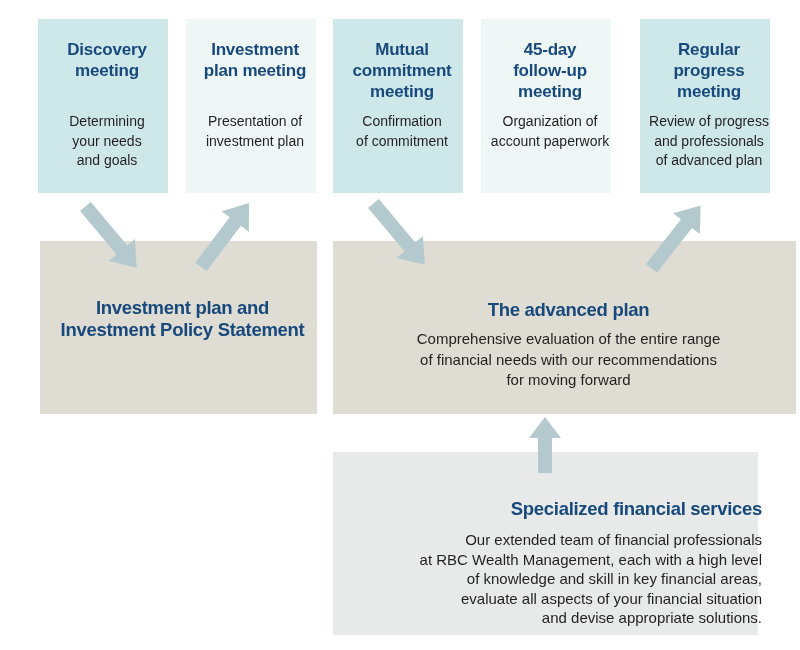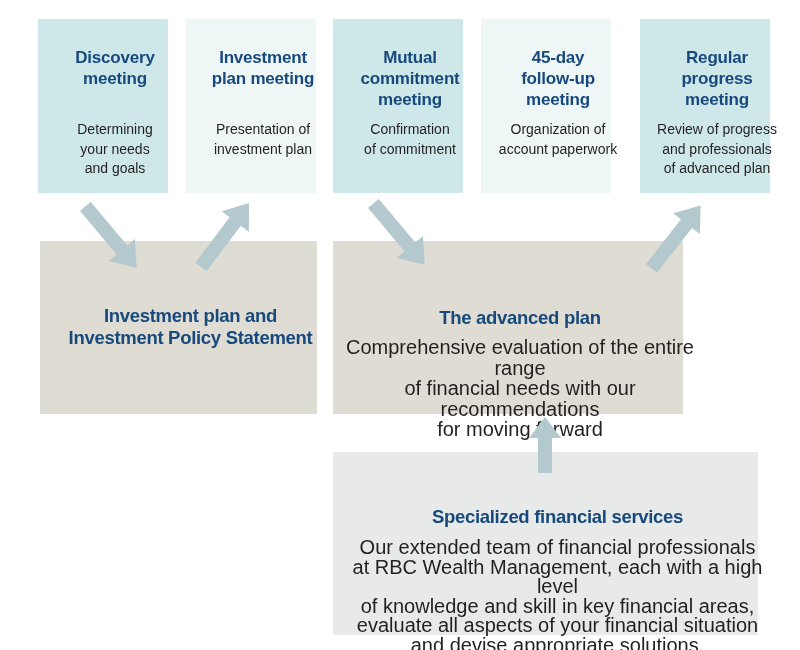--- a/index.html
+++ b/index.html
@@ -9,39 +9,39 @@
     height: 650px;
     background: #ffffff;
     font-family: "Liberation Sans", sans-serif;
     overflow: hidden;
   }
   .box { position: absolute; text-align: center; }
   .stage { top: 19px; width: 130px; height: 174px; }
   .stage.teal { background: var(--stage-primary, #cee8ea); }
   .stage.mint { background: var(--stage-secondary, #eef6f6); }
   .deliverable { top: 241px; height: 173px; background: var(--deliverable-bg, #dfdcd3); }
-  .services { left: 333px; top: 452px; width: 425px; height: 183px; background: var(--services-bg, #e7eae9); }
+  .services { left: 333px; top: 452px; width: 425px; height: 183px; background: var(--services-bg, #e7eae9); text-align: right; }
   .t, .d {
     position: absolute;
     left: 0;
     width: 100%;
-    margin: 12px;
+    margin: 4px;
     white-space: pre-line;
   }
   .t {
     font-weight: bold;
     color: var(--title-navy, #17497c);
   }
   .d {
     color: var(--body-text, #231f20);
   }
   .stage .t { top: 16px; font-size: 17px; line-height: 21px; letter-spacing: -0.2px; }
   .stage .d { top: 89px; font-size: 14px; line-height: 19.5px; }
   .deliverable .t, .services .t { font-size: 18.5px; line-height: 22px; letter-spacing: -0.3px; }
-  .deliverable .d, .services .d { font-size: 20px; line-height: 20.5px; }
+  .deliverable .d, .services .d { font-size: 15px; line-height: 20.5px; }
   .services .d { line-height: 19.5px; }
   .arrow { position: absolute; }
   .arrow svg { display: block; width: 100%; height: 100%; }
   .arrow polygon { fill: var(--arrow, #b4c9cd); }
 </style>
 </head>
 <body>
 
 <div class="canvas">
 
@@ -78,21 +78,21 @@
 meeting</h3>
     <p class="d">Review of progress
 and professionals
 of advanced plan</p>
   </section>
 
   <section class="box deliverable" style="left:40px; width:277px">
     <h3 class="t" style="top:52px">Investment plan and
 Investment Policy Statement</h3>
   </section>
-  <section class="box deliverable" style="left:333px; width:350px">
+  <section class="box deliverable" style="left:333px; width:463px">
     <h3 class="t" style="top:54px">The advanced plan</h3>
     <p class="d" style="top:84px">Comprehensive evaluation of the entire range
 of financial needs with our recommendations
 for moving forward</p>
   </section>
 
   <section class="box services">
     <h3 class="t" style="top:42px">Specialized financial services</h3>
     <p class="d" style="top:74px">Our extended team of financial professionals
 at RBC Wealth Management, each with a high level

